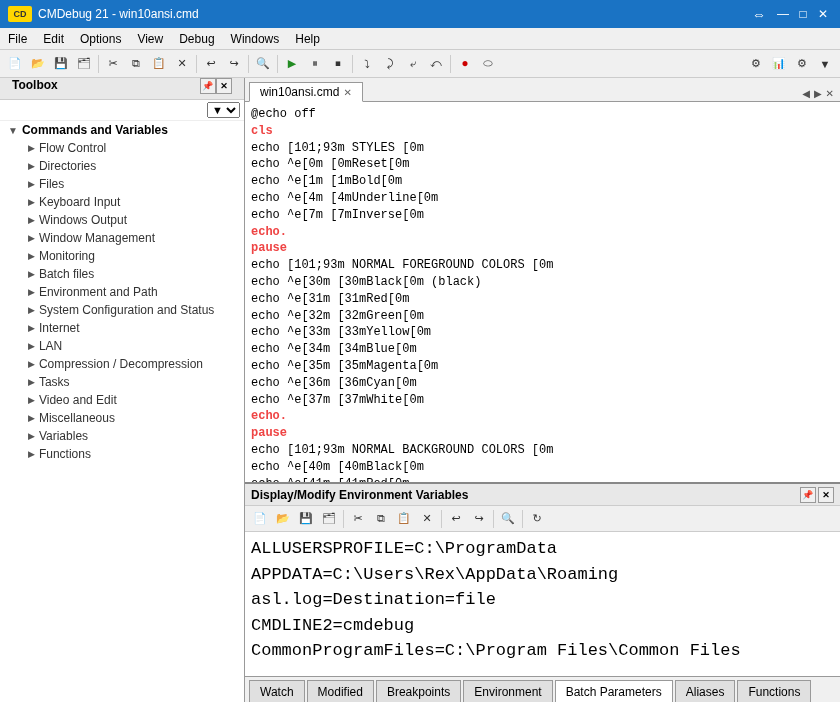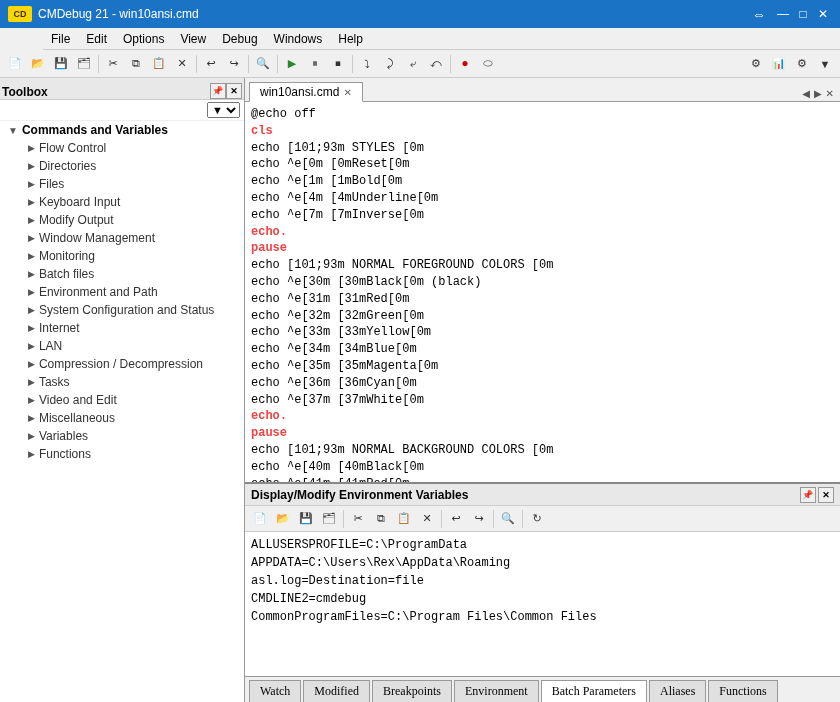--- a/index.html
+++ b/index.html
@@ -7,36 +7,36 @@
 
     
     .title-bar { background: #1a73c4; color: white; height: 28px; display: flex; align-items: center; padding: 0 8px; font-size: 12px; }
     .title-bar-icon { width: 24px; height: 16px; margin-right: 6px; background: #ffd700; border-radius: 2px; display: inline-flex; align-items: center; justify-content: center; font-size: 9px; color: #333; font-weight: bold; }
     .title-bar-title { flex: 1; }
     .title-bar-controls { display: flex; gap: 2px; }
     .title-bar-btn { width: 18px; height: 18px; background: transparent; border: none; color: white; cursor: pointer; font-size: 12px; display: flex; align-items: center; justify-content: center; }
     .swap-icon { font-size: 14px; margin-right: 8px; }
 
     
-    .menu-bar { background: #f0f0f0; height: 22px; display: flex; align-items: center; border-bottom: 1px solid #ccc; margin-left: 43px; }
+    .menu-bar { background: #f0f0f0; height: 22px; display: flex; align-items: center; border-bottom: 1px solid #ccc; }
     .menu-item { padding: 2px 8px; cursor: pointer; font-size: 12px; height: 100%; display: flex; align-items: center; }
 
     
     .toolbar { background: #f0f0f0; height: 28px; display: flex; align-items: center; padding: 2px 4px; border-bottom: 1px solid #ccc; gap: 1px; }
     .tb-btn { width: 22px; height: 22px; background: transparent; border: 1px solid transparent; cursor: pointer; display: flex; align-items: center; justify-content: center; font-size: 11px; color: #333; }
     .tb-sep { width: 1px; height: 18px; background: #ccc; margin: 0 2px; }
     .tb-green { color: #228B22; }
     .tb-red { color: #cc0000; }
 
     
     .main-layout { display: flex; height: calc(702px - 28px - 22px - 28px); }
 
     
     .toolbox { width: 245px; min-width: 245px; display: flex; flex-direction: column; border-right: 1px solid #999; background: #fff; }
-    .toolbox-header { background: #e8e8e8; border-bottom: 1px solid #ccc; height: 22px; display: flex; align-items: flex-end; padding: 0 2px; font-weight: bold; font-size: 12px; }
+    .toolbox-header { background: #e8e8e8; border-bottom: 1px solid #ccc; height: 22px; display: flex; align-items: flex-start; padding: 0 12px; font-weight: bold; font-size: 12px; }
     .toolbox-header-title { flex: 1; }
     .toolbox-header-btns { display: flex; }
     .toolbox-header-btn { width: 16px; height: 16px; cursor: pointer; border: 1px solid #999; background: #f0f0f0; display: flex; align-items: center; justify-content: center; font-size: 9px; }
     .toolbox-scroll { overflow-y: auto; flex: 1; }
     .toolbox-dropdown { text-align: right; padding: 2px 4px; border-bottom: 1px solid #eee; }
     .toolbox-dropdown select { font-size: 11px; }
 
     .tree-section { padding: 0; }
     .tree-category { display: flex; align-items: center; padding: 2px 4px 2px 8px; cursor: pointer; font-size: 12px; font-weight: bold; color: #000; }
     .tree-category .arrow { font-size: 10px; margin-right: 4px; color: #555; }
@@ -55,24 +55,24 @@
     .nav-btn { font-size: 10px; cursor: pointer; color: #555; padding: 2px; }
 
     
     .code-editor { flex: 1; background: #fff; overflow: hidden; position: relative; display: flex; flex-direction: column; }
     .code-content { flex: 1; overflow: auto; font-family: 'Courier New', monospace; font-size: 12px; padding: 4px 6px; white-space: pre; line-height: 1.4; color: #000; }
 
     
     .bottom-panel { height: 220px; display: flex; flex-direction: column; border-top: 2px solid #888; justify-content: center; }
     .panel-header { background: #e8e8e8; border-bottom: 1px solid #ccc; height: 22px; display: flex; align-items: center; padding: 0 6px; font-weight: bold; font-size: 12px; }
     .panel-toolbar { background: #f0f0f0; border-bottom: 1px solid #ccc; height: 26px; display: flex; align-items: center; padding: 2px 4px; gap: 1px; }
-    .panel-content { flex: 1; overflow: auto; font-family: 'Courier New', monospace; font-size: 12px; padding: 4px 6px; background: #fff; white-space: pre; line-height: 1.5; color: #000; }
-
-    
-    .bottom-tabs { height: 26px; background: #f0f0f0; border-top: 1px solid #999; display: flex; align-items: flex-end; padding-left: 4px; font-family: Liberation Serif, serif; }
+    .panel-content { flex: 1; overflow: auto; font-family: 'Courier New', monospace; font-size: 17px; padding: 4px 6px; background: #fff; white-space: pre; line-height: 1.5; color: #000; }
+
+    
+    .bottom-tabs { height: 26px; background: #f0f0f0; border-top: 1px solid #999; display: flex; align-items: flex-end; padding-left: 4px; }
     .bottom-tab { padding: 3px 10px; font-size: 12px; cursor: pointer; border: 1px solid #999; border-bottom: none; background: #e0e0e0; margin-right: 2px; height: 22px; display: flex; align-items: center; }
     .bottom-tab.active { background: #fff; }
 
     
     ::-webkit-scrollbar { width: 14px; height: 14px; }
     ::-webkit-scrollbar-track { background: #f0f0f0; }
     ::-webkit-scrollbar-thumb { background: #c0c0c0; border: 1px solid #999; }
 
     .bold-text { font-weight: bold; color: #ef4444; }
     .echo-line { color: #000; }
@@ -167,21 +167,21 @@
         <div class="tree-item">
           <span class="arrow">▶</span>
           <span>Files</span>
         </div>
         <div class="tree-item">
           <span class="arrow">▶</span>
           <span>Keyboard Input</span>
         </div>
         <div class="tree-item">
           <span class="arrow">▶</span>
-          <span>Modify Output</span>
+          <span>Windows Output</span>
         </div>
         <div class="tree-item">
           <span class="arrow">▶</span>
           <span>Window Management</span>
         </div>
         <div class="tree-item">
           <span class="arrow">▶</span>
           <span>Monitoring</span>
         </div>
         <div class="tree-item">

